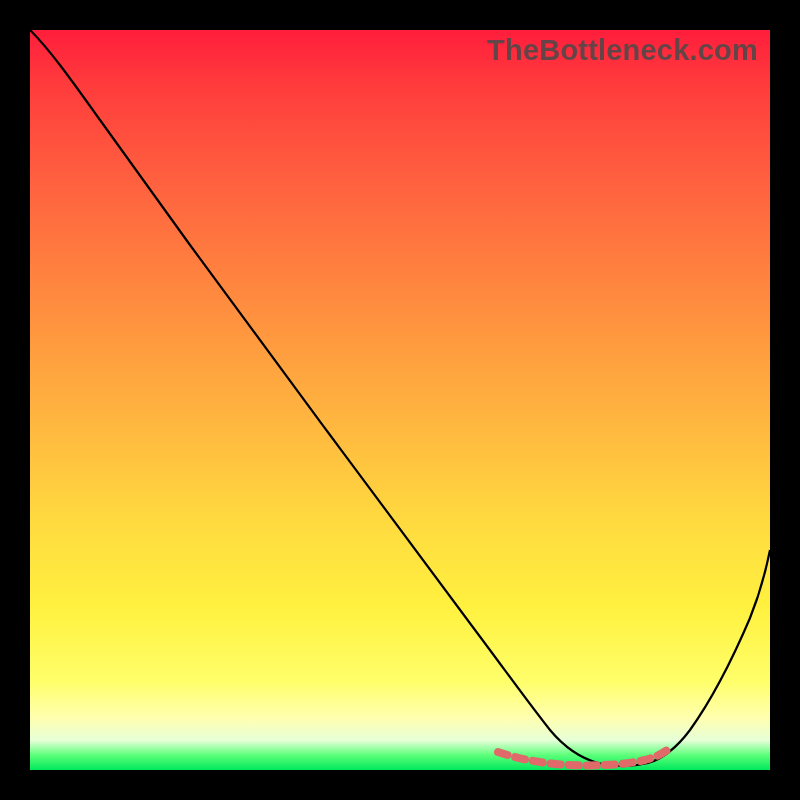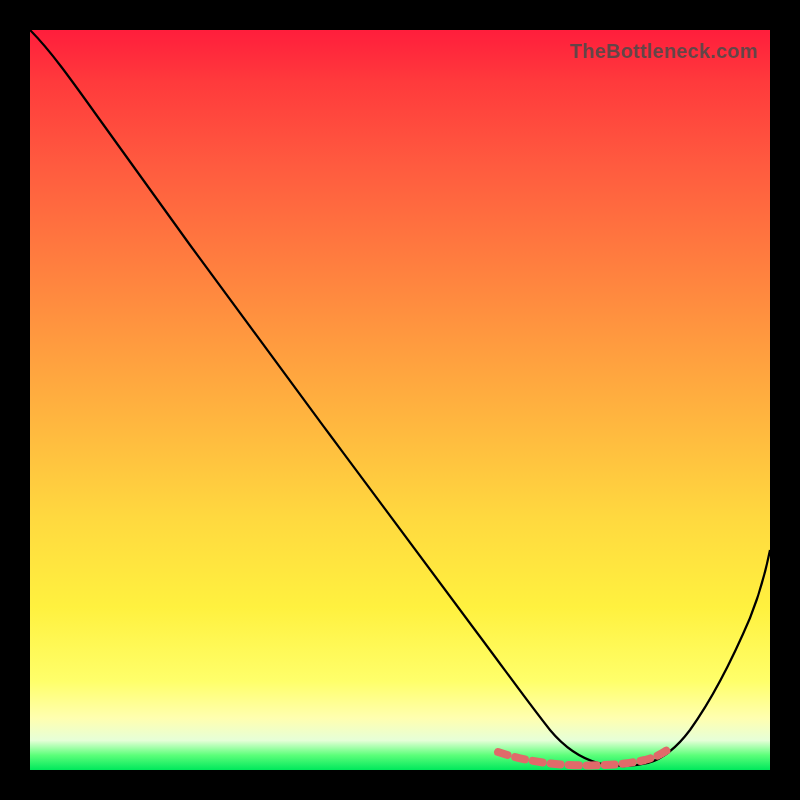--- a/index.html
+++ b/index.html
@@ -29,24 +29,24 @@
       #fff13f 78%,
       #ffff6a 88%,
       #ffffb0 93%,
       #e6ffd8 96%,
       #5cff7a 98%,
       #00e85c 100%
     );
   }
   .watermark {
     position: absolute;
-    top: 10px;
+    top: 4px;
     right: 12px;
     color: #4a4a4a;
-    font-size: 20px;
+    font-size: 29px;
     font-weight: 600;
     letter-spacing: 0.2px;
     opacity: 0.85;
     pointer-events: none;
   }
   svg.curve {
     position: absolute;
     left: 0;
     top: 0;
     width: 740px;

